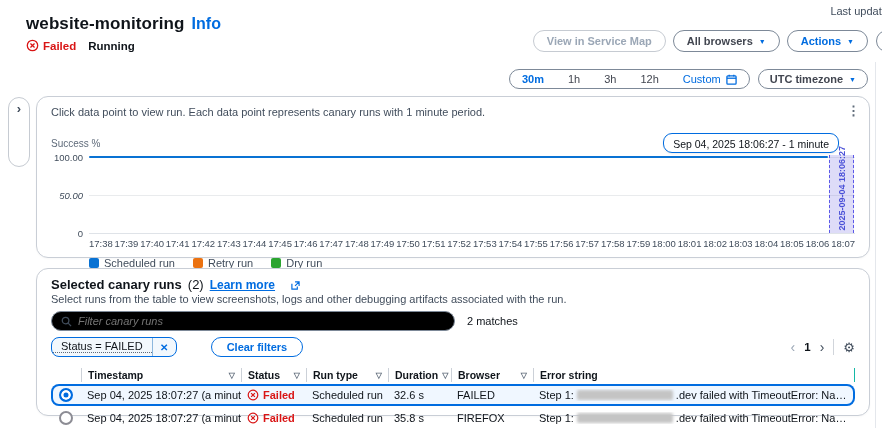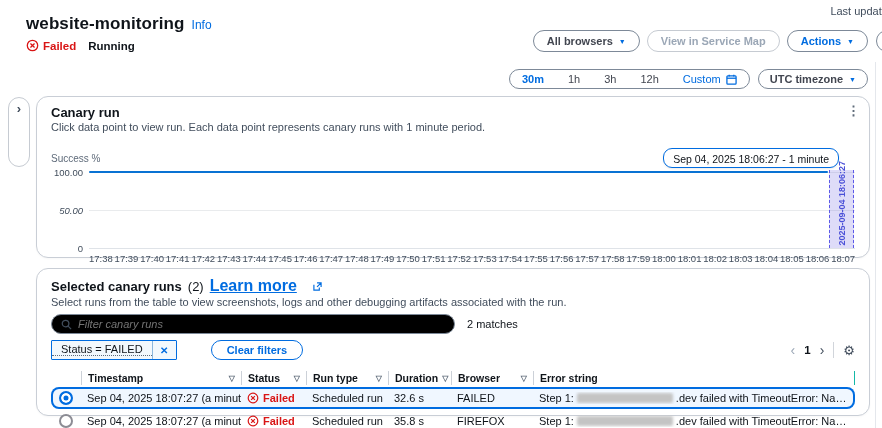--- a/index.html
+++ b/index.html
@@ -4,21 +4,21 @@
 <style>
   * { box-sizing: border-box; margin: 0; padding: 0; }
   html,body { width:882px; height:428px; background:#fff; overflow:hidden;
     font-family:"Liberation Sans", sans-serif; color:#0f141a; }
   .stage { position:relative; width:882px; height:428px; background:#fff; }
 
   
   .hdr { position:absolute; left:26px; top:14px; }
   .title-row { display:flex; align-items:baseline; gap:7px; }
   .page-title { font-size:17px; font-weight:bold; letter-spacing:.1px; }
-  .info-link { font-size:12px; font-weight:normal; color:#006ce0; cursor:pointer; }
+  .info-link { font-size:16px; font-weight:bold; color:#006ce0; cursor:pointer; }
   .status-row { display:flex; align-items:center; gap:12px; margin-top:5px; font-size:11.5px; font-weight:bold; }
   .failed-wrap { display:flex; align-items:center; gap:4px; color:#d91515; }
   .last-updated { position:absolute; top:5px; right:-12px; font-size:11px; color:#414d5c; white-space:nowrap; }
 
   .top-buttons { position:absolute; top:30px; right:14px; display:flex; gap:7px; }
   .btn { height:22px; border:1px solid #7d8998; border-radius:11px; background:#fff;
     display:flex; align-items:center; gap:6px; padding:0 13px; font-size:11px; font-weight:bold;
     color:#424650; cursor:pointer; white-space:nowrap; }
   .btn.disabled { color:#9ba7b6; border-color:#c6cbd2; }
   .btn.blue-text { color:#006ce0; }
@@ -69,31 +69,31 @@
   .xaxis { display:flex; justify-content:space-between; margin-left:38px; margin-top:5px;
     font-size:9.5px; color:#414d5c; }
   .legend { display:flex; gap:18px; margin-left:38px; margin-top:8px; font-size:11px; color:#414d5c; }
   .legend .li { display:flex; align-items:center; gap:5px; cursor:pointer; }
   .legend .sq { width:10px; height:10px; border-radius:2px; display:inline-block; }
 
   
   .panel.table-panel { top:268px; height:148px; }
   .title-line { display:flex; align-items:baseline; gap:6px; }
   .count { font-size:13px; color:#0f141a; font-weight:normal; }
-  .learn { font-size:16px; color:#006ce0; font-weight:bold; text-decoration:underline; cursor:pointer;
+  .learn { font-size:12px; color:#006ce0; font-weight:bold; text-decoration:underline; cursor:pointer;
     display:inline-flex; align-items:center; gap:16px; }
   .filter-row { display:flex; align-items:center; gap:12px; margin-top:6px; }
   .search-box { width:404px; height:20px; border:1px solid #7d8998; border-radius:10px;
     display:flex; align-items:center; gap:6px; padding:0 9px; background:#000000; }
   .search-box input { border:none; outline:none; flex:1; font-size:11px; font-style:italic;
     color:#5f6b7a; background:transparent; font-family:"Liberation Sans",sans-serif; }
   .matches { font-size:11px; color:#0f141a; }
   .token-row { display:flex; align-items:center; margin-top:6px; }
   .token { display:flex; align-items:center; height:20px; border:1px solid #006ce0;
-    border-radius:1px; background:#f2f8fd; overflow:hidden; }
+    border-radius:8px; background:#f2f8fd; overflow:hidden; }
   .token-label { font-size:11px; padding:0 9px; border-bottom:1px dotted #5f6b7a; margin:0 0 1px 0; }
   .token-x { width:24px; height:100%; border-left:1px solid #8cb7dd; display:flex; align-items:center;
     justify-content:center; color:#006ce0; font-size:10px; font-weight:bold; cursor:pointer; }
   .clear-btn { height:20px; border:1px solid #006ce0; border-radius:10px; background:#fff;
     color:#006ce0; font-size:11px; font-weight:bold; padding:0 15px; margin-left:34px; cursor:pointer; }
   .pager { margin-left:auto; display:flex; align-items:center; gap:9px; font-size:11.5px; }
   .pg-prev { color:#9ba7b6; cursor:pointer; font-size:14px; }
   .pg-next { color:#414d5c; cursor:pointer; font-size:14px; }
   .pg-num { font-weight:bold; color:#0f141a; }
   .pg-div { width:1px; height:16px; background:#d1d5db; }
@@ -142,26 +142,26 @@
         </svg>
         <span>Failed</span>
       </span>
       <span>Running</span>
     </div>
   </div>
 
   <div class="last-updated">Last updated</div>
 
   <div class="top-buttons">
+    <button class="btn disabled">
+      <span>View in Service Map</span>
+    </button>
     <button class="btn">
       <span>All browsers</span>
       <span class="caret">▼</span>
-    </button>
-    <button class="btn disabled">
-      <span>View in Service Map</span>
     </button>
     <button class="btn blue-text">
       <span>Actions</span>
       <span class="caret">▼</span>
     </button>
   </div>
   <div class="btn-stub"></div>
 
   <div class="time-row">
     <div class="seg">
@@ -183,21 +183,20 @@
       <span class="caret">▼</span>
     </button>
   </div>
 
   <div class="side-toggle">
     <span class="chev">›</span>
   </div>
 
   <div class="panel chart-panel">
     <span class="kebab">⋮</span>
-    <h2>Canary run</h2>
     <div class="sub">Click data point to view run. Each data point represents canary runs with 1 minute period.</div>
     <div class="ylabel">Success %</div>
 
     <div class="chart">
       <span class="ytick t0">100.00</span>
       <span class="ytick t1">50.00</span>
       <span class="ytick t2">0</span>
       <div class="grid g0"></div>
       <div class="grid g50"></div>
       <div class="grid g100"></div>

